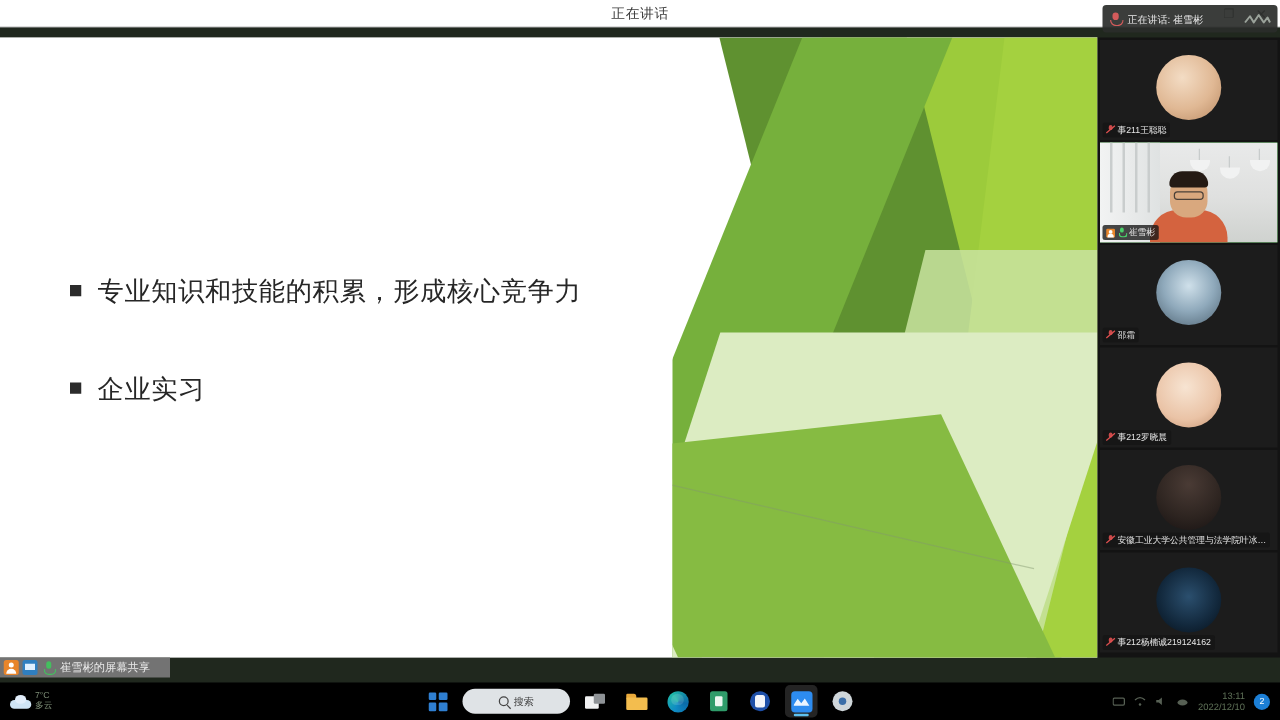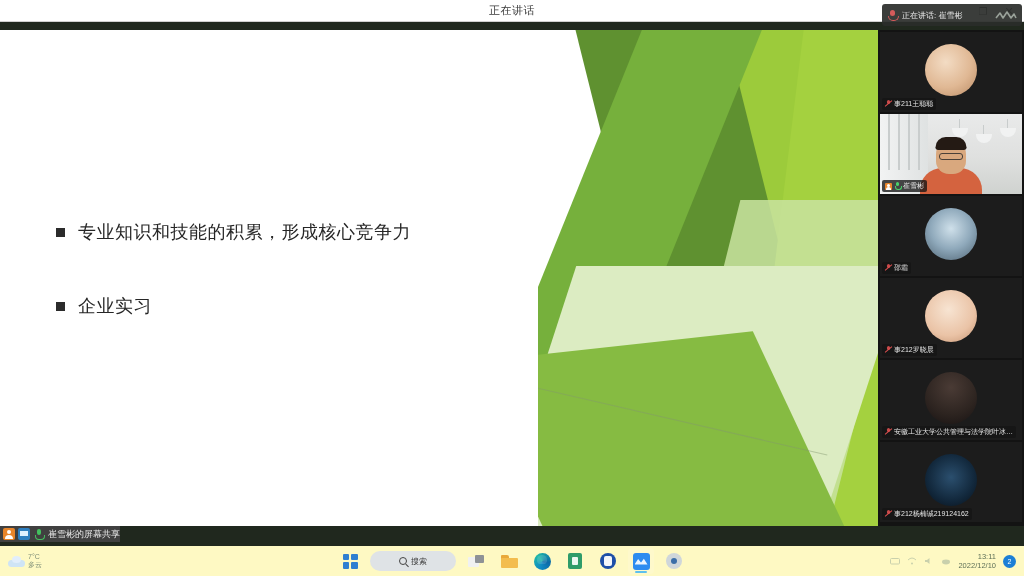--- a/index.html
+++ b/index.html
@@ -86,26 +86,26 @@
   .slide-title{
     position:absolute; left:52px; top:74px;
     font-size:28px; font-weight:bold; color:#212a9e;
     letter-spacing:1px; white-space:nowrap;
   }
   .bullets{ position:absolute; left:56px; top:190px; width:560px; }
   .bullet{ display:flex; align-items:flex-start; margin-bottom:50px; }
   .bullet-mark{
     width:9px; height:9px; background:#2b2b2b; margin-top:8px; margin-right:13px; flex:0 0 auto;
   }
-  .bullet-text{ font-size:18px; color:#262626; line-height:1.35; letter-spacing:.5px; }
+  .bullet-text{ font-size:21px; color:#262626; line-height:1.35; letter-spacing:.5px; }
 
   
   .sharebar{
-    position:absolute; left:0; top:526px; width:120px; height:16px;
-    background:#404040; display:flex; align-items:center; gap:3px; padding:0 3px;
+    position:absolute; left:0; top:526px; width:136px; height:16px;
+    background:#737373; display:flex; align-items:center; gap:3px; padding:0 3px;
   }
   .sb-icon{ width:12px; height:12px; border-radius:2px; flex:0 0 auto; }
   .sb-person{ background:#e8852a; position:relative; }
   .sb-person::before{
     content:""; position:absolute; left:4px; top:2px; width:4px; height:4px;
     border-radius:50%; background:#fff;
   }
   .sb-person::after{
     content:""; position:absolute; left:2px; top:7px; width:8px; height:4px;
     border-radius:4px 4px 0 0; background:#fff;
@@ -214,21 +214,21 @@
   .speak-ico::after{
     content:""; position:absolute; left:1px; top:6px; width:9px; height:4px;
     border:1px solid #d45b5b; border-top:none; border-radius:0 0 5px 5px;
   }
   .speak-text{ font-size:8px; color:#e8e8e8; white-space:nowrap; flex:1; }
   .wave{ width:22px; height:12px; flex:0 0 auto; }
 
   
   .taskbar{
     position:absolute; left:0; bottom:0; width:1024px; height:30px;
-    background:#fef9c3;
+    background:#000000;
     display:flex; align-items:center;
   }
   .weather{ display:flex; align-items:center; gap:3px; padding-left:8px; width:200px; }
   .cloud{ width:17px; height:11px; position:relative; }
   .cloud::before{
     content:""; position:absolute; left:0; bottom:0; width:17px; height:7px;
     border-radius:7px; background:#cfe4f5;
   }
   .cloud::after{
     content:""; position:absolute; left:4px; bottom:4px; width:9px; height:7px;

